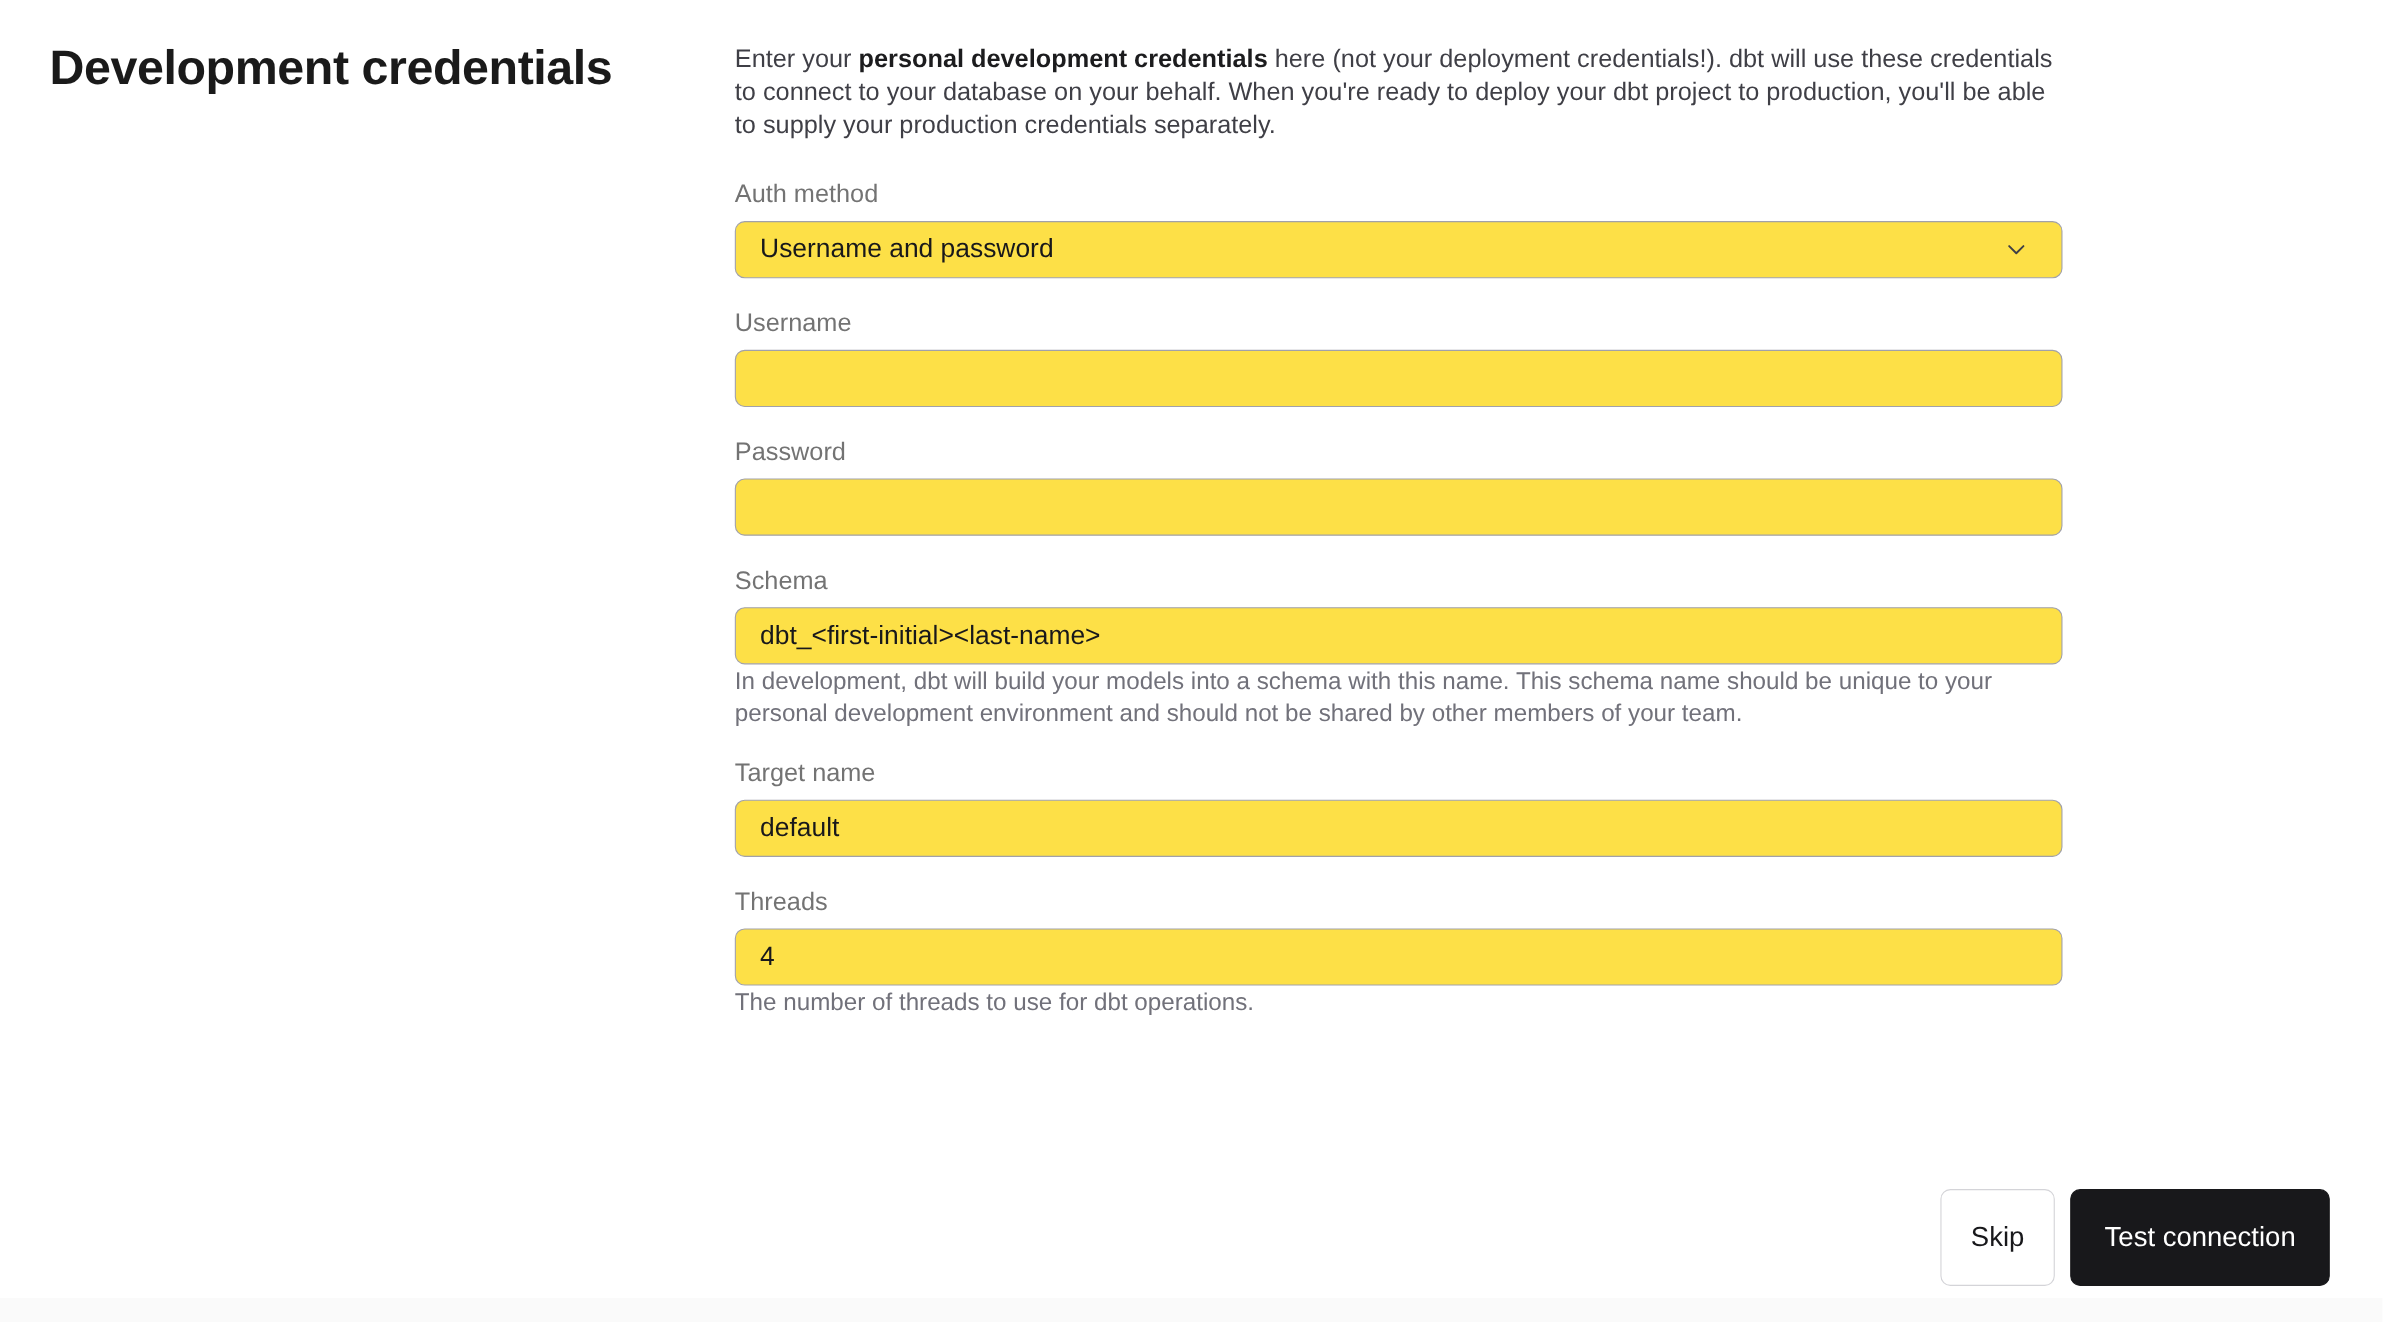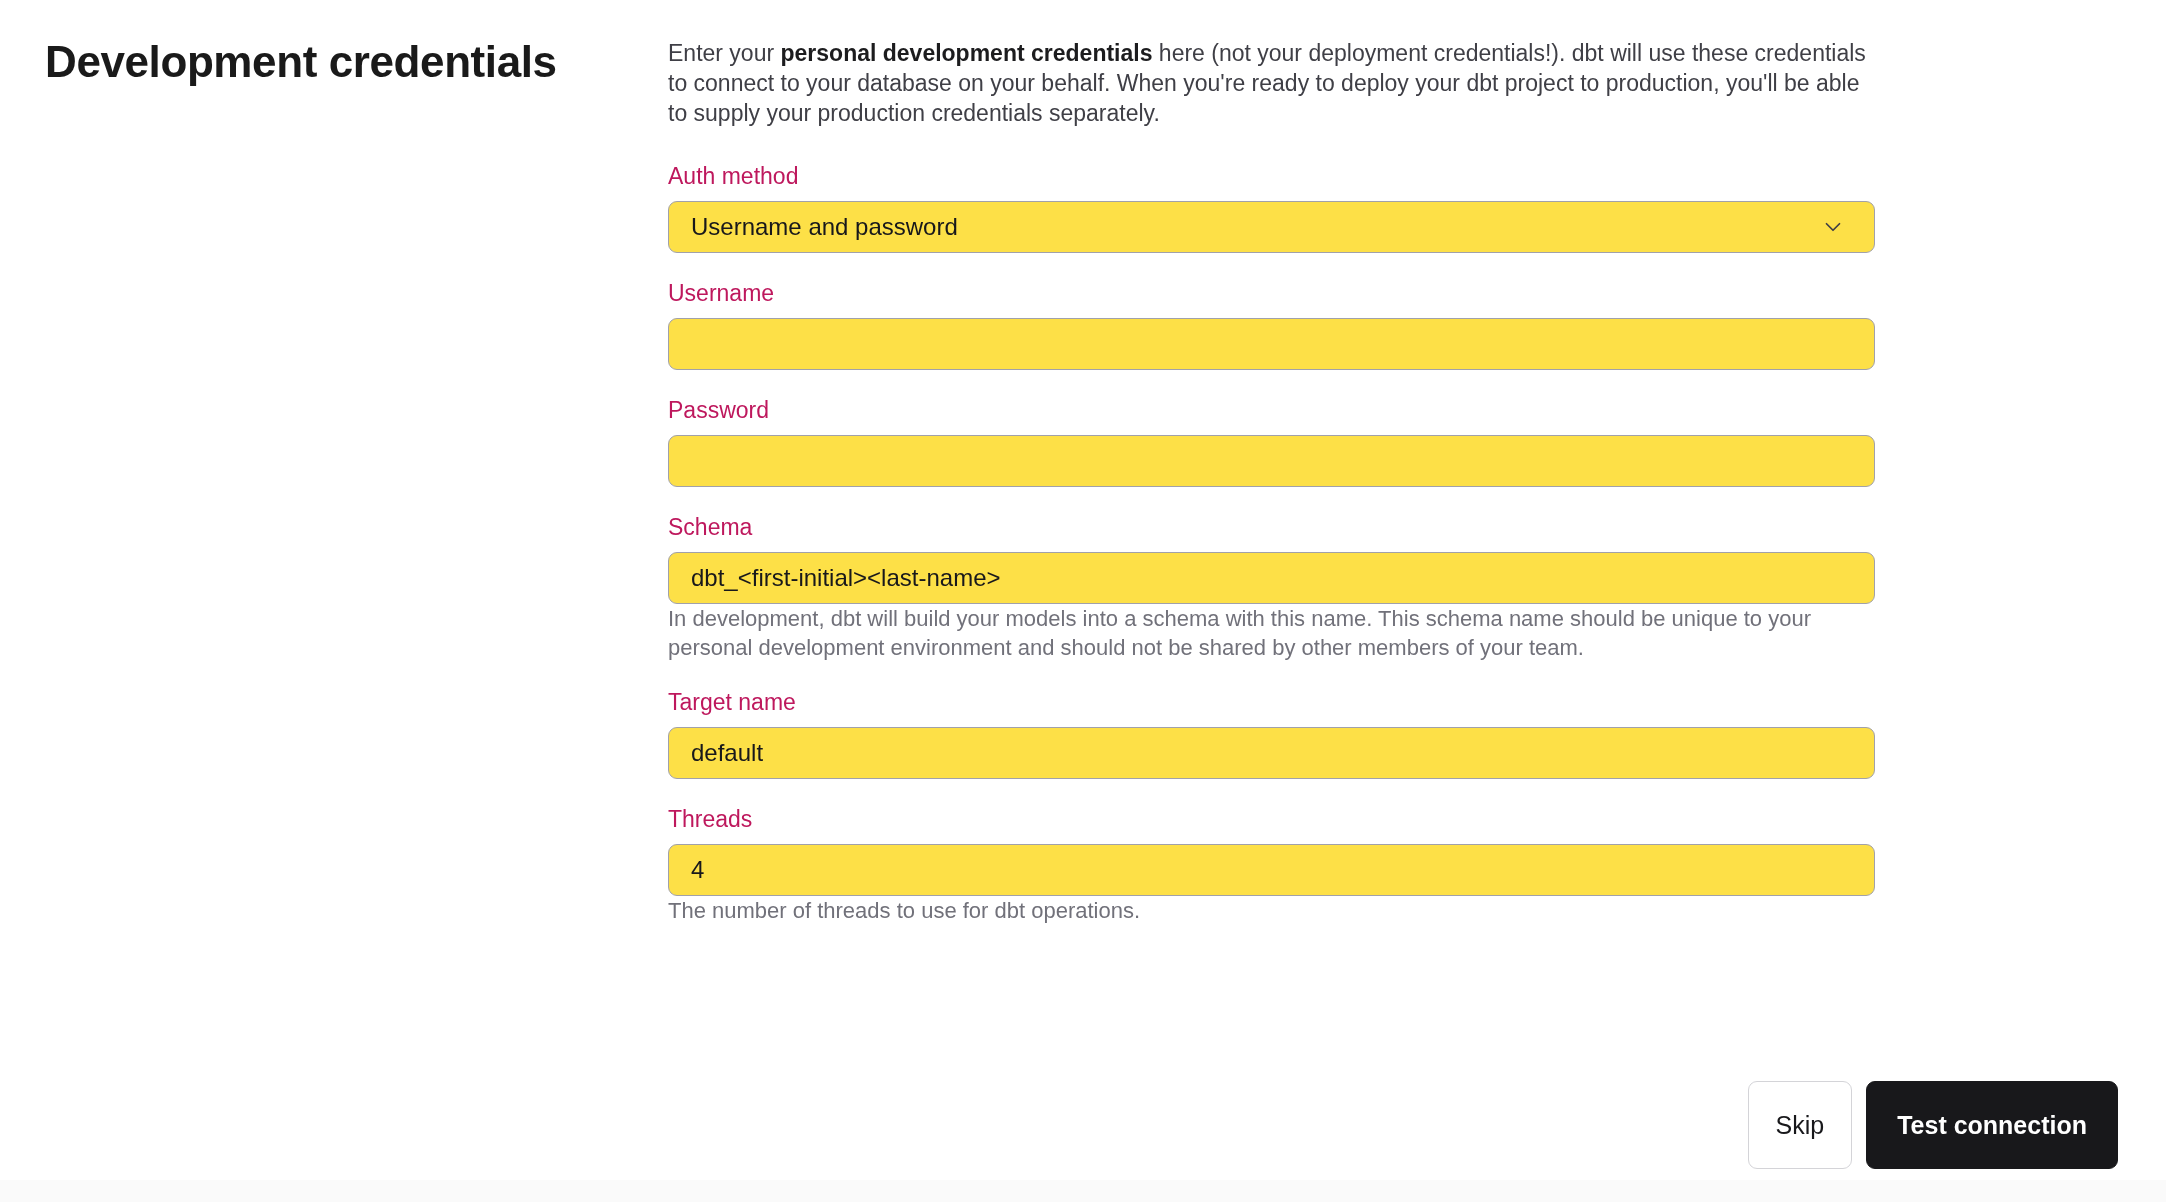--- a/index.html
+++ b/index.html
@@ -34,21 +34,21 @@
     font-size: 23px;
     line-height: 30px;
     color: #3f3f46;
     margin: 2px 0 34px 0;
   }
   .description .bold-seg { font-weight: 700; color: #1c1c1e; }
   .form-group { margin-bottom: 26px; }
   .form-label {
     display: block;
     font-size: 23px;
-    color: #be185d;
+    color: #737373;
     margin-bottom: 11px;
     line-height: 28px;
   }
   .text-input, .select-box {
     width: 100%;
     height: 52px;
     border: 1.5px solid #a1a1aa;
     border-radius: 9px;
     background: #fde047;
     font-size: 24px;
@@ -99,21 +99,21 @@
     border: 1.5px solid #d4d4d8;
     color: #18181b;
     padding: 0 27px;
     font-weight: 400;
   }
   .btn-primary {
     background: #18181b;
     border: 1.5px solid #18181b;
     color: #ffffff;
     padding: 0 30px;
-    font-weight: 700;
+    font-weight: 400;
     text-align: center;
   }
   .bottom-strip {
     position: absolute;
     left: 0; right: 0; bottom: 0;
     height: 22px;
     background: #fafafa;
   }
 </style>
 </head>

